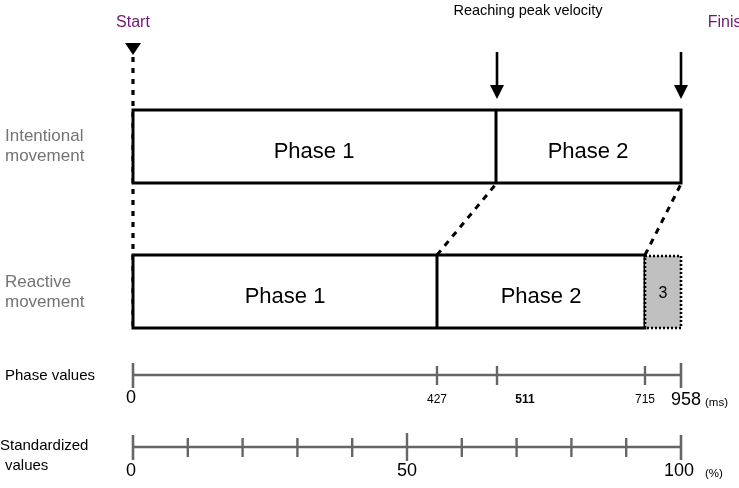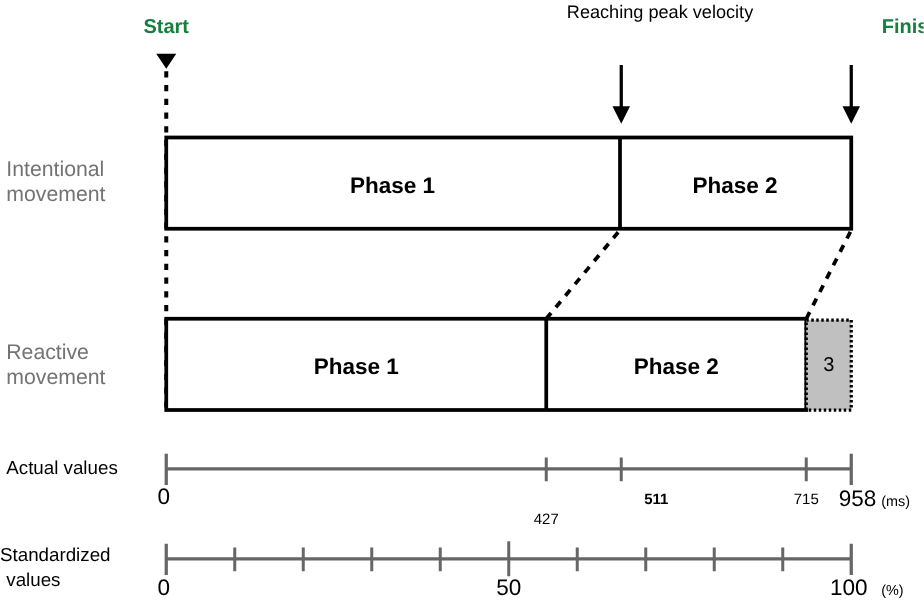--- a/index.html
+++ b/index.html
@@ -32,40 +32,38 @@
   }
   .row-label {
     font-size: 17px;
     color: #737373;
   }
   .axis-label {
     font-size: 15px;
     color: #000;
   }
   .phase-text {
-    font-size: 18px;
+    font-size: 22px;
     color: #000;
     text-align: center;
-    font-weight: bold;
   }
   .seg3-text {
     font-size: 16px;
     color: #000;
     text-align: center;
   }
   .anno-text {
     font-size: 14.5px;
     color: #000;
     text-align: center;
   }
   .cap-text {
     font-size: 16px;
-    color: #15803d;
+    color: #701a75;
     text-align: left;
-    font-weight: bold;
   }
   .tick-text {
     font-size: 12px;
     color: #000;
     text-align: center;
   }
   .end-text {
     font-size: 18px;
     color: #000;
   }
@@ -137,24 +135,24 @@
   <div class="lbl row-label" style="left:5px; top:272px;">Reactive</div>
   <div class="lbl row-label" style="left:5px; top:292px;">movement</div>
 
   <div class="lbl phase-text centerx" style="left:314px; top:138px;">Phase 1</div>
   <div class="lbl phase-text centerx" style="left:588px; top:138px;">Phase 2</div>
 
   <div class="lbl phase-text centerx" style="left:285px; top:283px;">Phase 1</div>
   <div class="lbl phase-text centerx" style="left:541px; top:283px;">Phase 2</div>
   <div class="lbl seg3-text centerx" style="left:663px; top:284px;">3</div>
 
-  <div class="lbl axis-label" style="left:5px; top:366px;">Actual values</div>
+  <div class="lbl axis-label" style="left:5px; top:366px;">Phase values</div>
 
   <div class="lbl end-text" style="left:126px; top:387px;">0</div>
-  <div class="lbl tick-text centerx" style="left:437px; top:408px;">427</div>
+  <div class="lbl tick-text centerx" style="left:437px; top:392px;">427</div>
   <div class="lbl tick-text centerx" style="left:525px; top:392px;font-weight:bold;">511</div>
   <div class="lbl tick-text centerx" style="left:645px; top:392px;">715</div>
   <div class="lbl end-text centerx" style="left:686px; top:389px;">958</div>
   <div class="lbl unit-text" style="left:705px; top:396px;">(ms)</div>
 
   <div class="lbl axis-label" style="left:0; top:436px;">Standardized</div>
   <div class="lbl axis-label" style="left:5px; top:456px;">values</div>
 
   <div class="lbl end-text" style="left:126px; top:460px;">0</div>
   <div class="lbl end-text centerx" style="left:407px; top:460px;">50</div>

